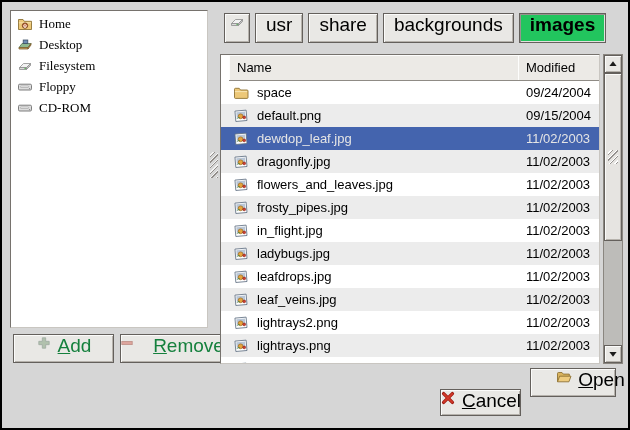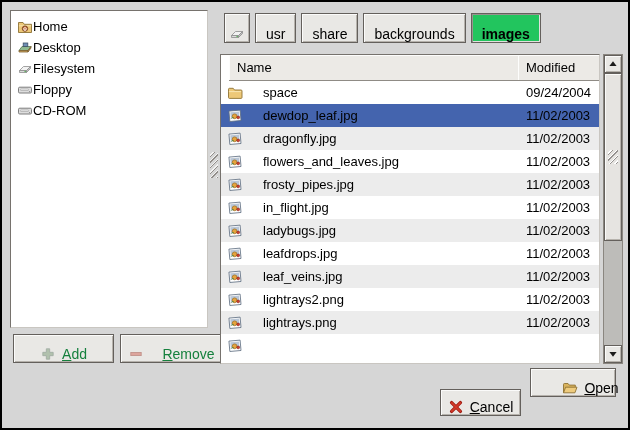--- a/index.html
+++ b/index.html
@@ -11,32 +11,32 @@
   }
   .icon{display:inline-flex;width:16px;height:16px;flex:0 0 16px;}
   .icon svg{width:16px;height:16px;display:block;}
 
   
   .panel{position:absolute;background:#fff;border:1px solid;box-sizing:border-box;
          border-color:#76726d #c9c6c1 #c9c6c1 #76726d;}
 
   
   #places{left:8px;top:8px;width:198px;height:318px;padding-top:5px;overflow:hidden;}
-  .place-row{display:flex;align-items:center;height:21px;padding-left:6px;cursor:default;}
+  .place-row{display:flex;gap:6px;height:21px;padding-left:6px;cursor:default;font-family:Liberation Serif, serif;}
   .place-row span{white-space:nowrap;}
 
   
   #paned-grip{position:absolute;left:208px;top:150px;width:8px;height:26px;
     background:repeating-linear-gradient(135deg,rgba(0,0,0,0) 0 2px,#f2f2f2 2px 3px,#918d89 3px 4px);}
 
   
-  .btn{position:absolute;display:flex;align-items:flex-end;justify-content:center;gap:6px;
+  .btn{position:absolute;display:flex;align-items:flex-start;justify-content:center;gap:6px;
     background:#e9e8e5;border:1px solid #64605c;box-sizing:border-box;
     box-shadow:inset 1px 1px 0 #fbfbfa, inset -1px -1px 0 #b6b2ac;
-    font-size:14px;cursor:default;}
+    font-size:19px;cursor:default;}
   .btn.disabled{color:#15803d;}
   .btn.disabled .icon{opacity:.75;}
   .btn u{text-decoration:underline;}
 
   
   #pathbar{position:absolute;left:222px;top:11px;height:30px;display:flex;gap:5px;}
   .path-btn{position:static;height:30px;padding:0 10px;}
   #path-root-button{width:26px;padding:0;}
   .path-btn.active{background:#22c55e;font-weight:bold;
     box-shadow:inset 1px 1px 0 #97948f, inset -1px -1px 0 #e2e1de;}
@@ -45,22 +45,22 @@
   #filepanel{left:218px;top:52px;width:380px;height:310px;overflow:hidden;}
   .hdr{position:absolute;top:0;height:26px;background:#eceae6;box-sizing:border-box;
     border-right:1px solid #999690;border-bottom:1px solid #8f8b85;
     box-shadow:inset 1px 1px 0 #fdfdfc;display:flex;align-items:center;padding:0 8px;}
   #hdr-name{left:8px;width:334px;}
   #hdr-modified{left:297px;width:81px;border-right:none;}
   .sort-ind{margin-left:auto;display:inline-flex;width:12px;height:10px;}
   #file-rows{position:absolute;left:0;top:26px;width:378px;height:282px;overflow:hidden;background:#fff;}
   .frow{display:flex;align-items:center;height:23px;}
   .frow.alt{background:#ececec;}
-  .frow.selected{background:#4464ae;color:#000000;}
-  .c-name{flex:0 0 297px;display:flex;gap:20px;padding-left:6px;
+  .frow.selected{background:#4464ae;color:#e5e5e5;}
+  .c-name{flex:0 0 297px;display:flex;gap:8px;padding-left:12px;
     box-sizing:border-box;white-space:nowrap;overflow:hidden;}
   .c-date{padding-left:8px;white-space:nowrap;}
 
   
   #vscroll{position:absolute;left:601px;top:52px;width:20px;height:310px;box-sizing:border-box;
     background:#bdbcb9;border:1px solid #8a8680;}
   .sb-btn{position:absolute;left:0;width:18px;height:18px;box-sizing:border-box;
     background:#e9e8e5;border:1px solid #64605c;
     box-shadow:inset 1px 1px 0 #fbfbfa, inset -1px -1px 0 #b6b2ac;
     display:flex;align-items:center;justify-content:center;}
@@ -200,20 +200,37 @@
           <span class="icon">
             <svg viewBox="0 0 16 16">
               <path d="M1.5 4.2c0-.5.35-.9.9-.9h3.8l1.3 1.7h6.6c.55 0 .9.4.9.9v6.6c0 .5-.35.9-.9.9H2.4c-.55 0-.9-.4-.9-.9Z" fill="#edc878" stroke="#8f7334" stroke-width=".9"></path>
               <path d="M1.9 6.6h12.2" stroke="#f8e6b4"></path>
             </svg>
           </span>
           <span class="fname">space</span>
         </div>
         <div class="c-date">09/24/2004</div>
       </div>
+      <div class="frow alt">
+        <div class="c-name">
+          <span class="icon">
+            <svg viewBox="0 0 16 16">
+              <g transform="rotate(-5 8 8)">
+                <rect x="2.4" y="2.6" width="11.2" height="10.4" fill="#fff" stroke="#5d6d80" stroke-width=".8"></rect>
+                <rect x="3.6" y="3.8" width="8.8" height="6.4" fill="#b9c6d6"></rect>
+              </g>
+              <circle cx="7.6" cy="8.3" r="2.4" fill="#e6a33c" stroke="#9a6a1a" stroke-width=".7"></circle>
+              <circle cx="11.2" cy="9.4" r="1.4" fill="#cf4030" stroke="#8a2218" stroke-width=".6"></circle>
+              <path d="M4.2 10.6c.8-1.2 2-1.4 2.8-.6" stroke="#4e8a3e" stroke-width=".9" fill="none"></path>
+            </svg>
+          </span>
+          <span class="fname">default.png</span>
+        </div>
+        <div class="c-date">09/15/2004</div>
+      </div>
       <div class="frow selected">
         <div class="c-name">
           <span class="icon">
             <svg viewBox="0 0 16 16">
               <g transform="rotate(-5 8 8)">
                 <rect x="2.4" y="2.6" width="11.2" height="10.4" fill="#fff" stroke="#5d6d80" stroke-width=".8"></rect>
                 <rect x="3.6" y="3.8" width="8.8" height="6.4" fill="#b9c6d6"></rect>
               </g>
               <circle cx="7.6" cy="8.3" r="2.4" fill="#e6a33c" stroke="#9a6a1a" stroke-width=".7"></circle>
               <circle cx="11.2" cy="9.4" r="1.4" fill="#cf4030" stroke="#8a2218" stroke-width=".6"></circle>

